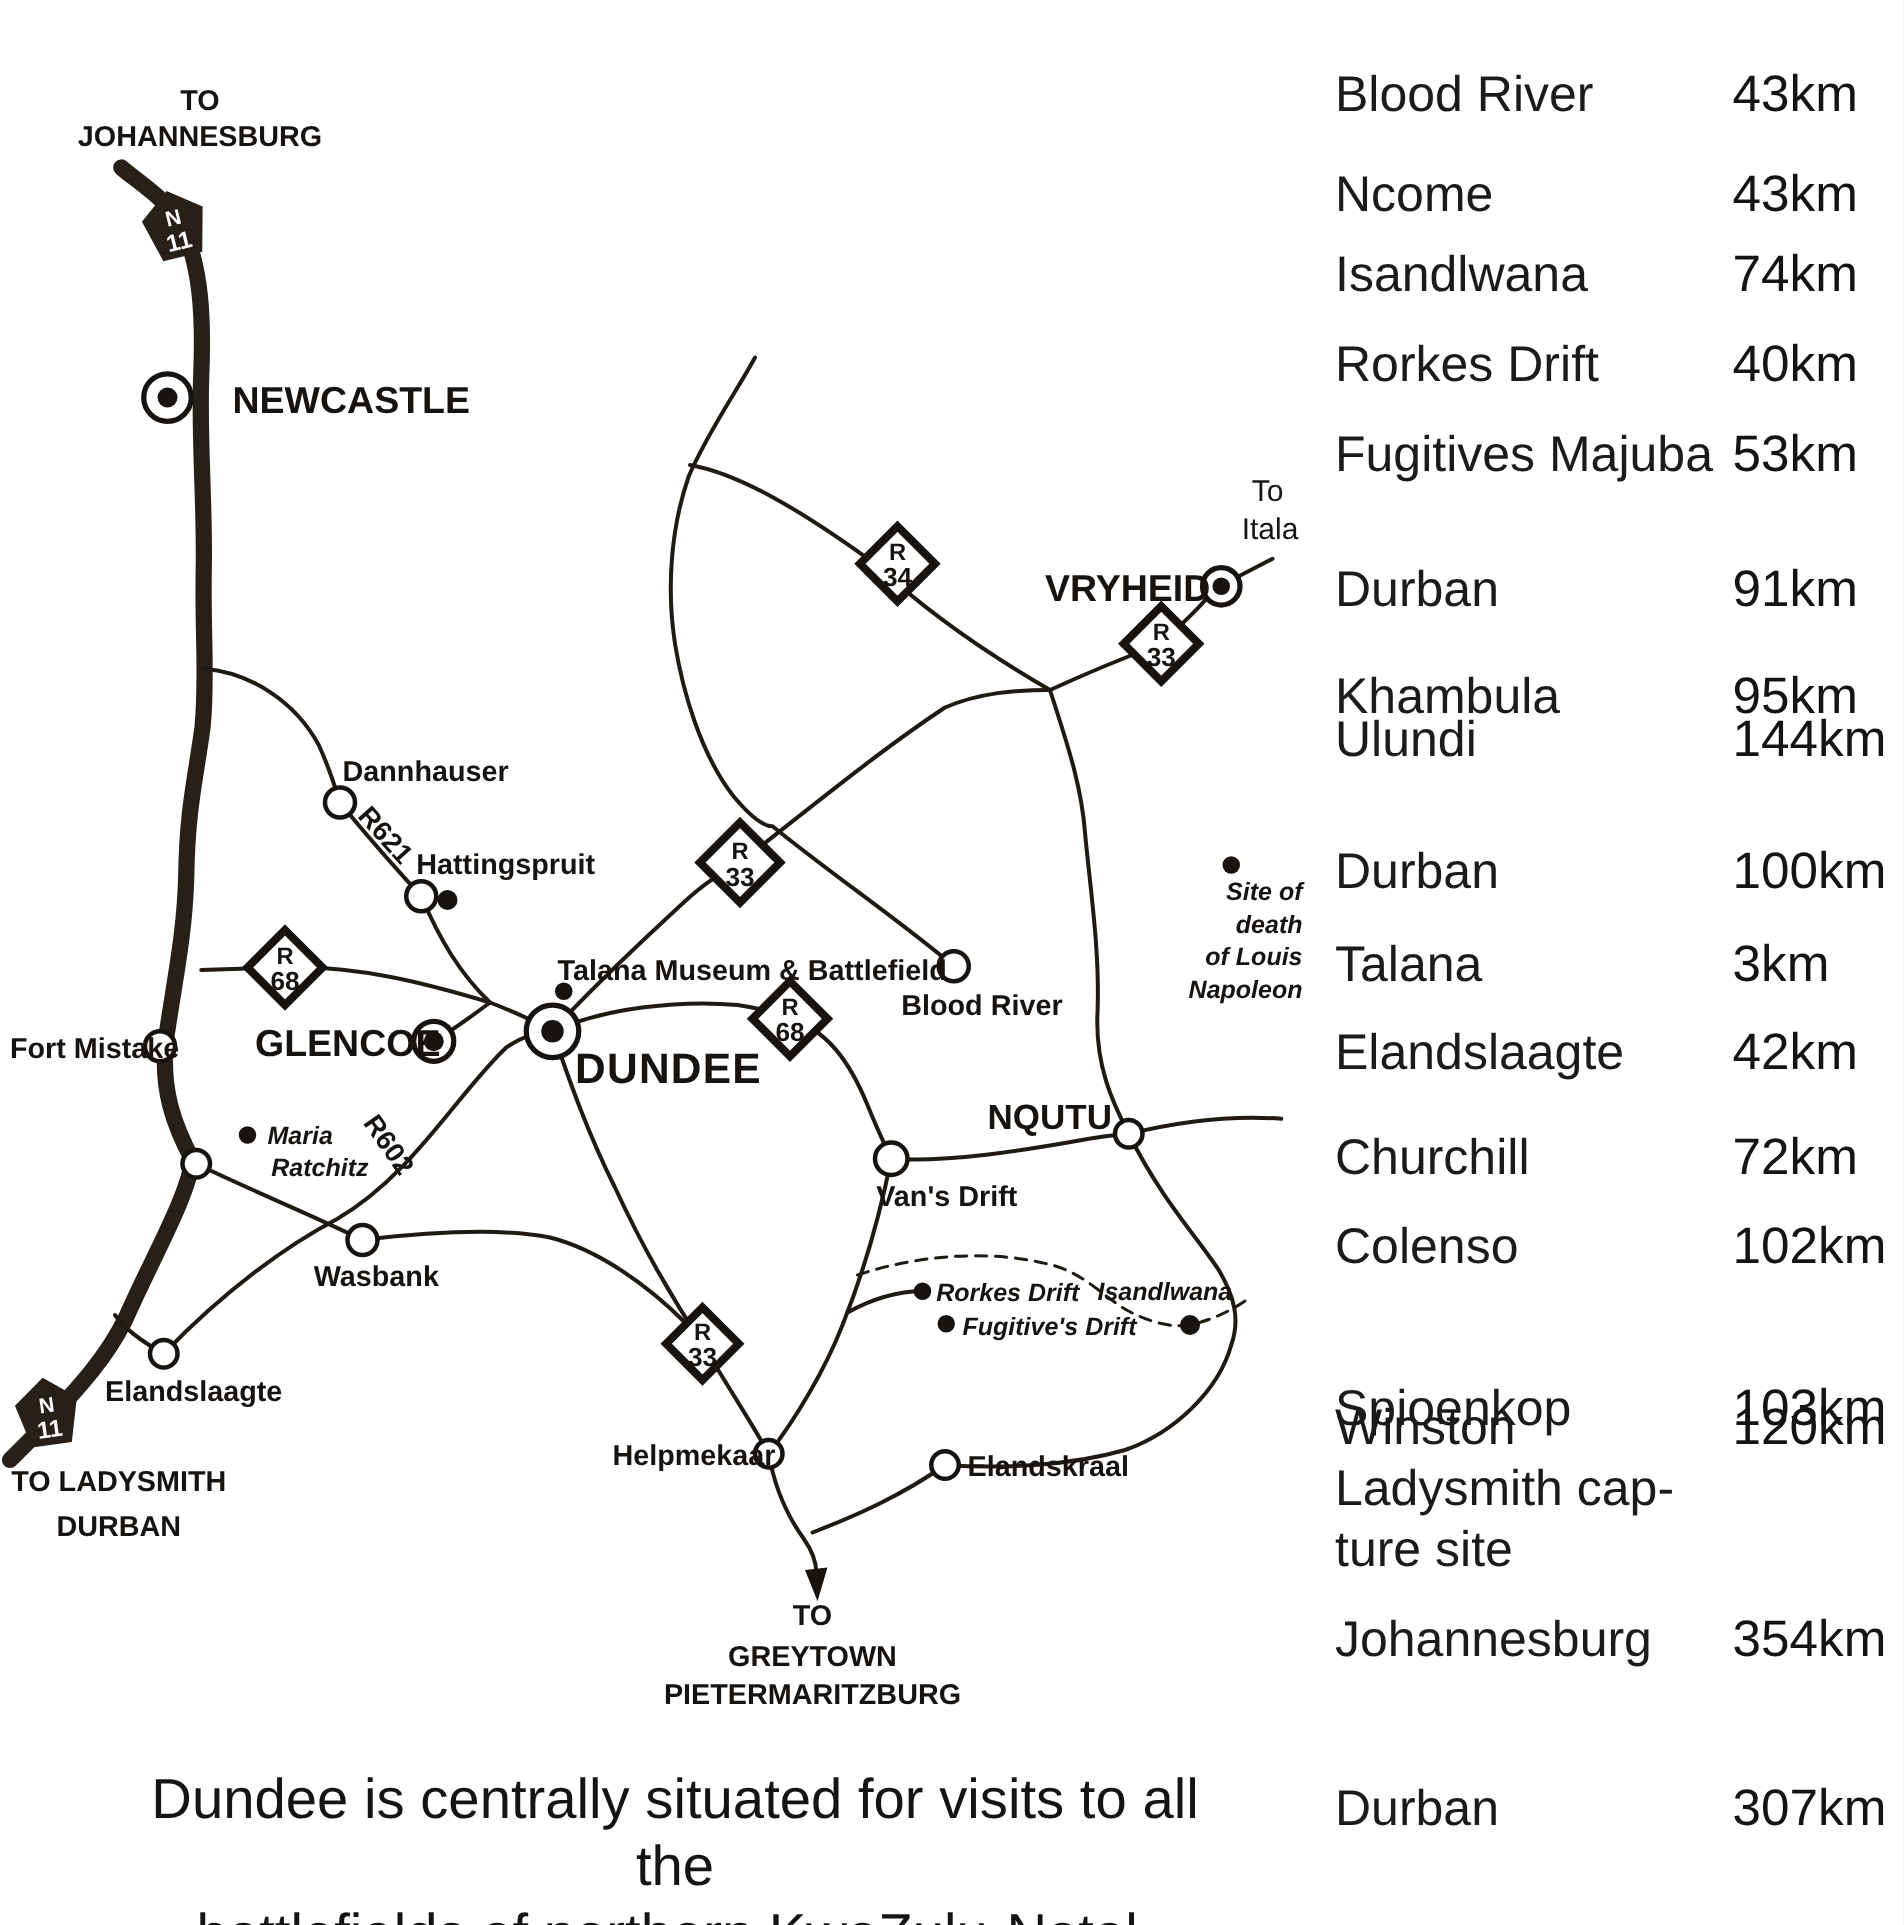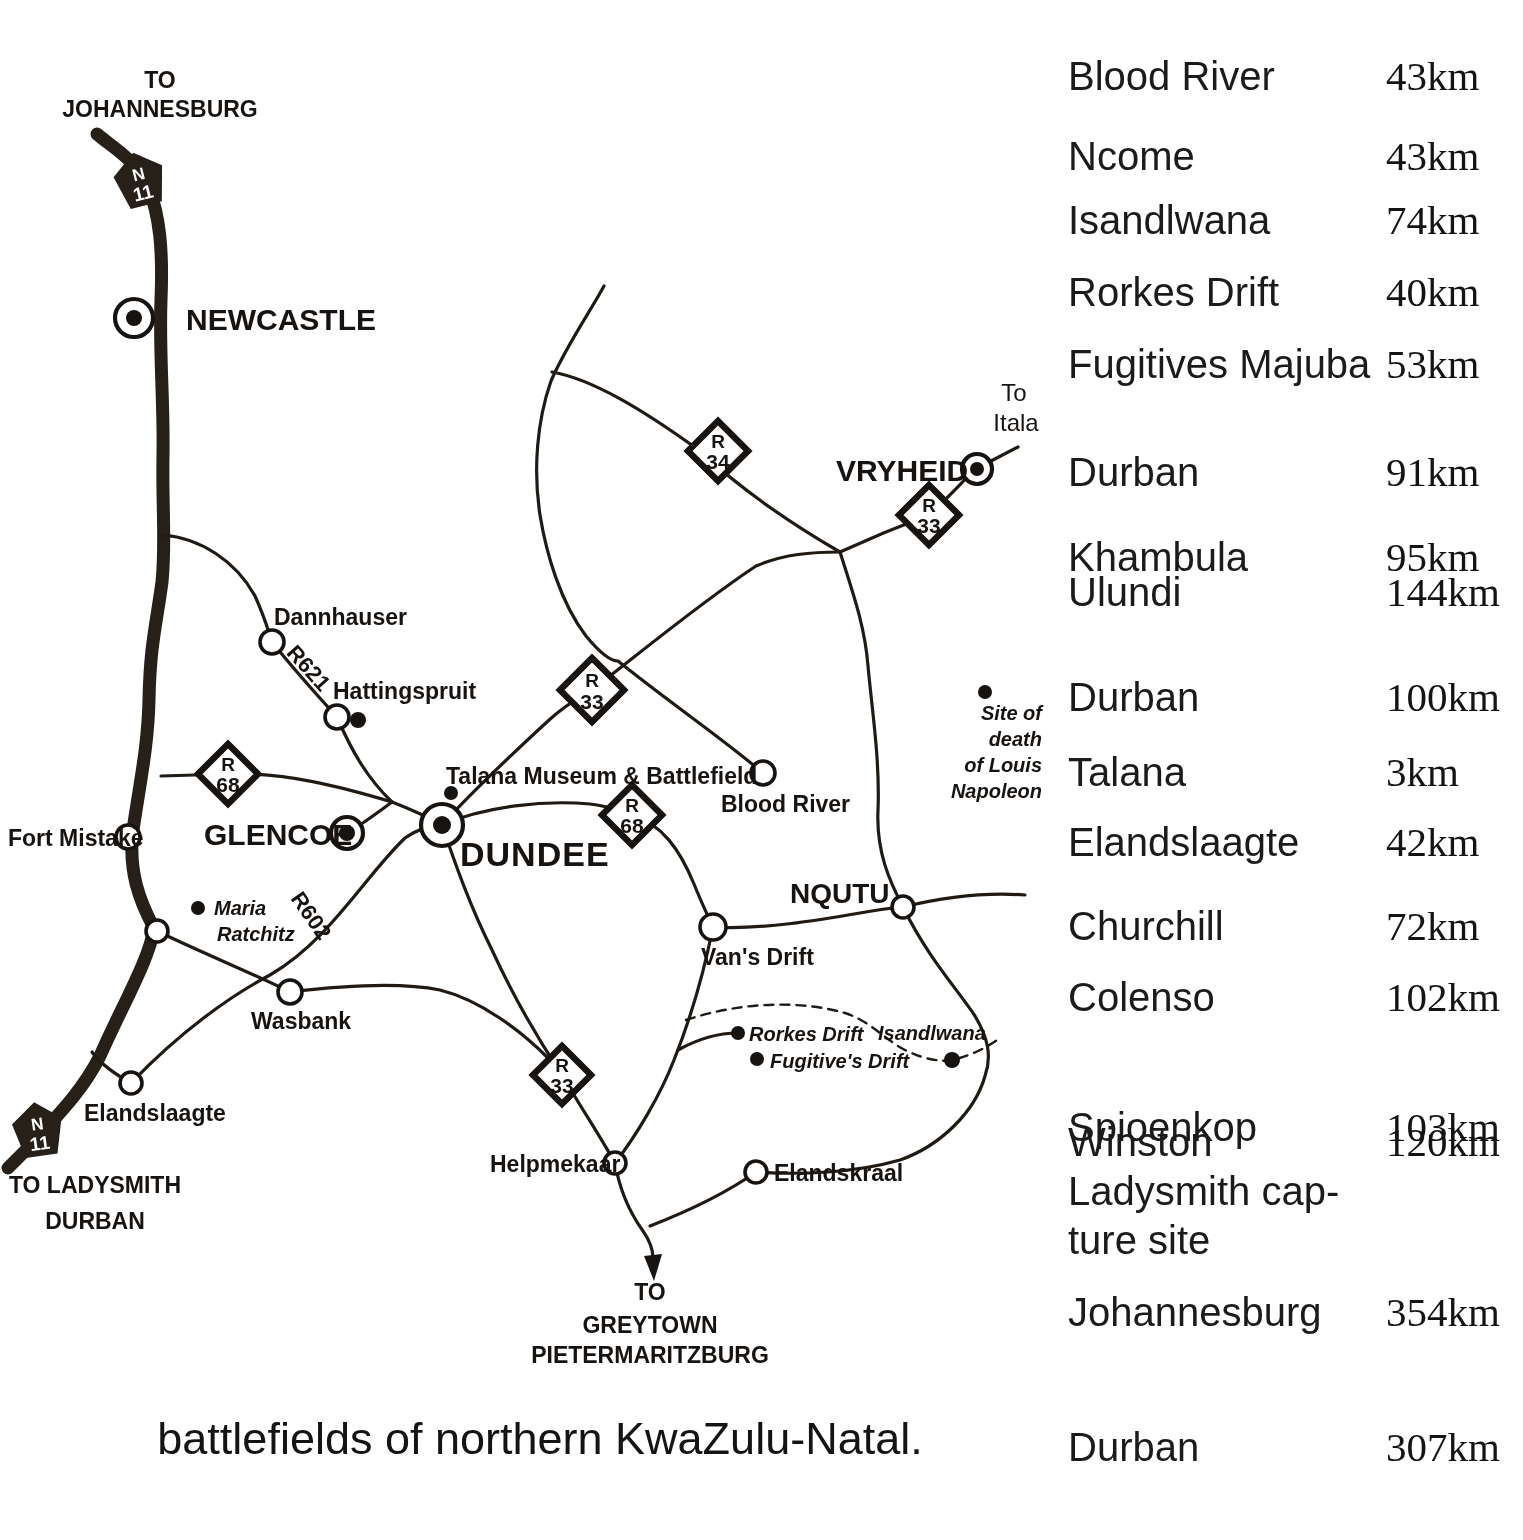--- a/index.html
+++ b/index.html
@@ -28,21 +28,21 @@
   .n24{font-size:24px;}
   .nshield-l{font-weight:700;font-size:17px;fill:#ffffff;}
   .nshield-n{font-weight:700;font-size:19px;fill:#ffffff;}
   .rshield-l{font-weight:700;font-size:19px;fill:#171310;}
   .rshield-n{font-weight:700;font-size:21px;fill:#171310;}
   text{font-family:"Liberation Sans",sans-serif;}
 
   
   .dist-row{position:absolute;left:1068px;width:450px;}
   .dist-name{display:block;font-size:40px;line-height:1.22;color:#1b1b1b;white-space:pre-line;}
-  .dist-km{position:absolute;left:318px;top:0;font-family:Liberation Serif, serif;
+  .dist-km{position:absolute;left:318px;top:0;font-family:Liberation Sans, sans-serif;
            font-size:41px;color:#141414;white-space:nowrap;}
 
   
   #caption{position:absolute;left:90px;top:1412px;width:900px;text-align:center;
            font-size:45px;line-height:1.2;color:#141414;}
 </style>
 </head>
 <body>
 
 <div id="page">
@@ -306,16 +306,17 @@
         <span class="dist-name">Johannesburg</span>
         <span class="dist-km">354km</span>
       </div>
     <div class="dist-row" style="top:1423px">
         <span class="dist-name">Durban</span>
         <span class="dist-km">307km</span>
       </div>
   </div>
 
   <div id="caption">
+    <div>Dundee is centrally situated for visits to all the</div>
     <div>battlefields of northern KwaZulu-Natal.</div>
   </div>
 
 </div>
 
 </body></html>

